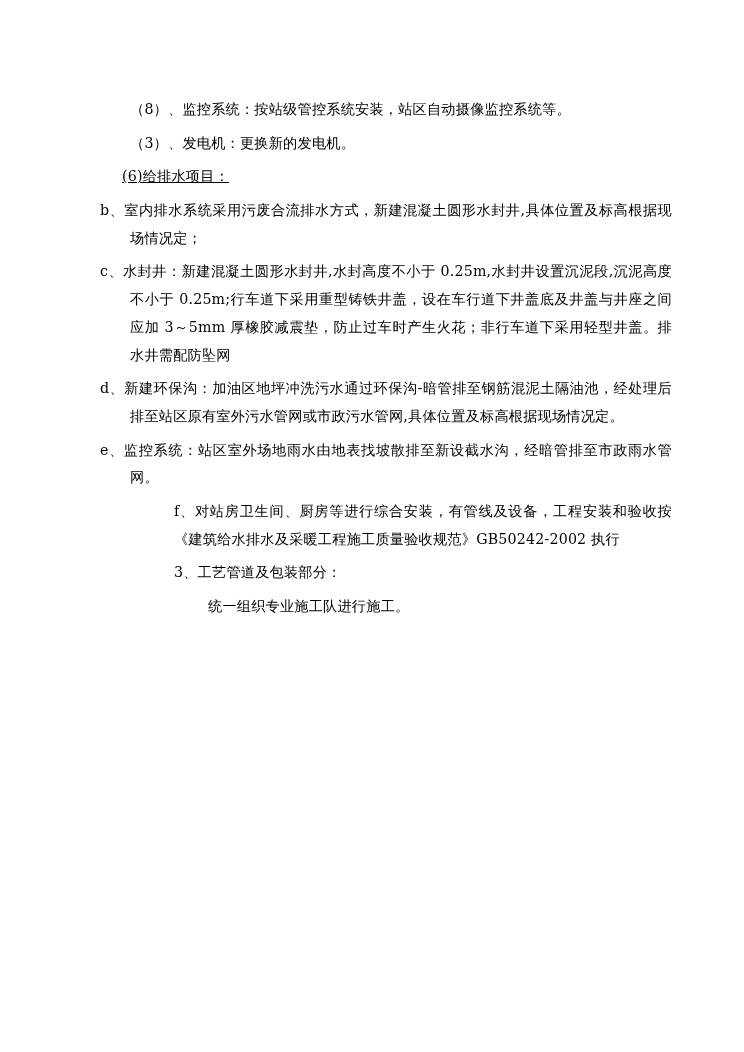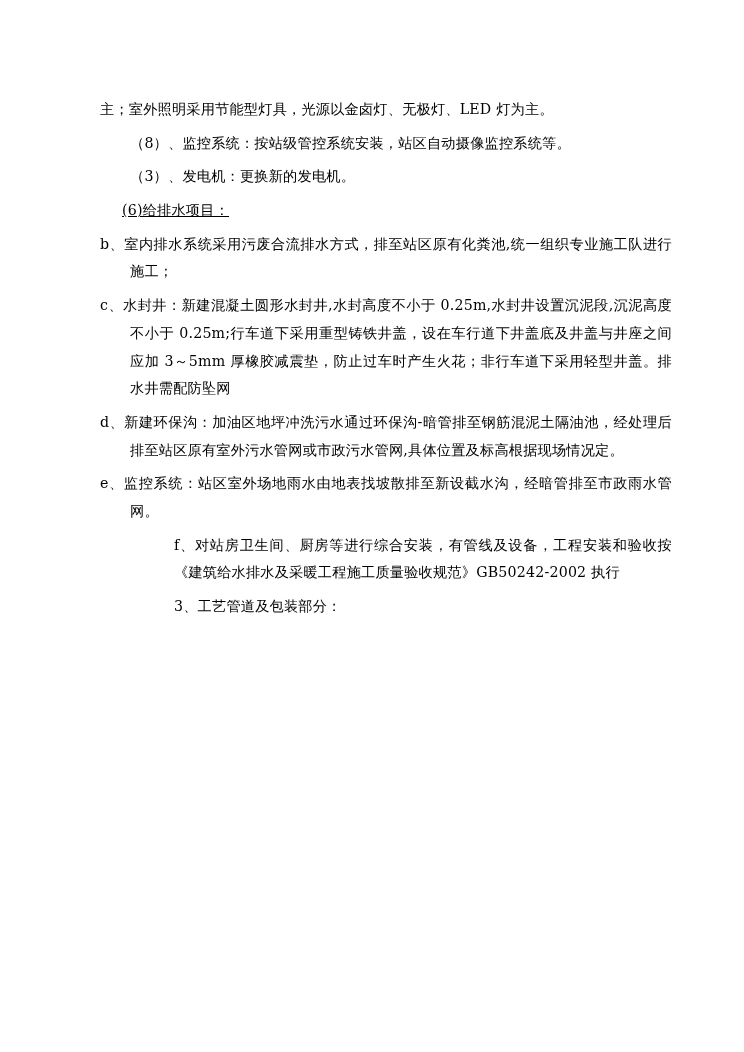--- a/index.html
+++ b/index.html
@@ -47,36 +47,36 @@
     text-indent: 0;
   }
   .tight { margin-bottom: 6px; }
 </style>
 </head>
 <body>
 
 <div class="page">
   <div class="doc-body">
 
-    <p class="para ind-0 tight">主；室外照明采用节能型灯具，光源以金卤灯、无极灯、LED 灯为主。</p>
 
     <p class="para ind-1 tight">（8）、监控系统：按站级管控系统安装，站区自动摄像监控系统等。</p>
 
     <p class="para ind-1 tight">（3）、发电机：更换新的发电机。</p>
 
     <p class="para ind-2 tight">(6)给排水项目：</p>
 
 
-    <p class="para p-wrap-indent tight">b、室内排水系统采用污废合流排水方式，排至站区原有化粪池,统一组织专业施工队进行施工；</p>
+    <p class="para p-wrap-indent tight">b、室内排水系统采用污废合流排水方式，新建混凝土圆形水封井,具体位置及标高根据现场情况定；</p>
 
     <p class="para p-wrap-indent tight">c、水封井：新建混凝土圆形水封井,水封高度不小于 0.25m,水封井设置沉泥段,沉泥高度不小于 0.25m;行车道下采用重型铸铁井盖，设在车行道下井盖底及井盖与井座之间应加 3～5mm 厚橡胶减震垫，防止过车时产生火花；非行车道下采用轻型井盖。排水井需配防坠网</p>
 
     <p class="para p-wrap-indent tight">d、新建环保沟：加油区地坪冲洗污水通过环保沟-暗管排至钢筋混泥土隔油池，经处理后排至站区原有室外污水管网或市政污水管网,具体位置及标高根据现场情况定。</p>
 
     <p class="para p-wrap-indent tight">e、监控系统：站区室外场地雨水由地表找坡散排至新设截水沟，经暗管排至市政雨水管网。</p>
 
     <p class="para p-wrap-indent2 tight">f、对站房卫生间、厨房等进行综合安装，有管线及设备，工程安装和验收按《建筑给水排水及采暖工程施工质量验收规范》GB50242-2002 执行</p>
 
     <p class="para p-wrap-indent2 tight">3、工艺管道及包装部分：</p>
 
+    <p class="para ind-4 tight" style="padding-left:108px;">统一组织专业施工队进行施工。</p>
 
   </div>
 </div>
 
 </body></html>

